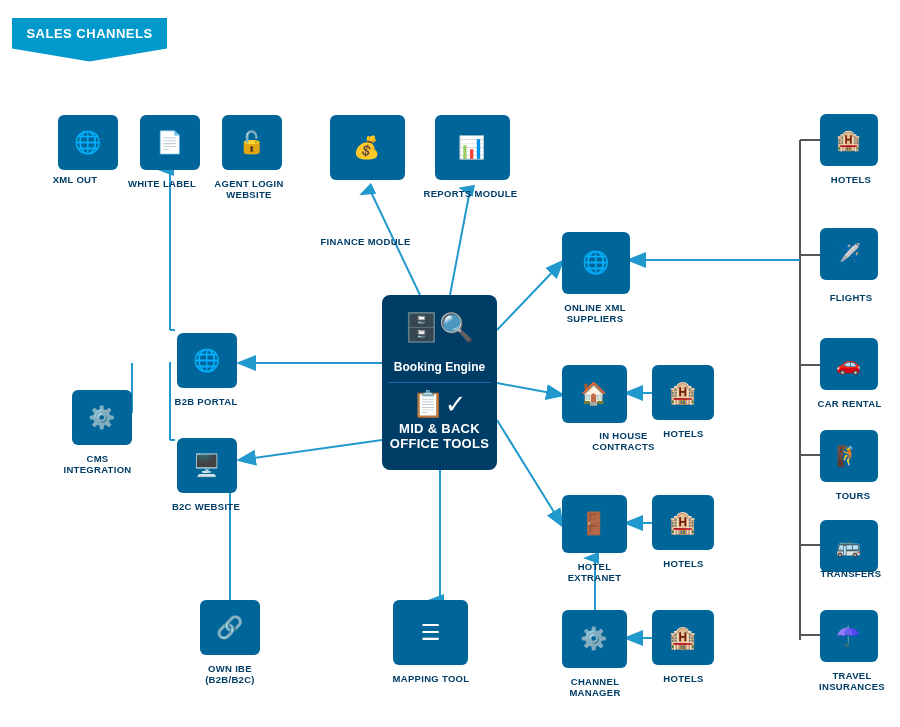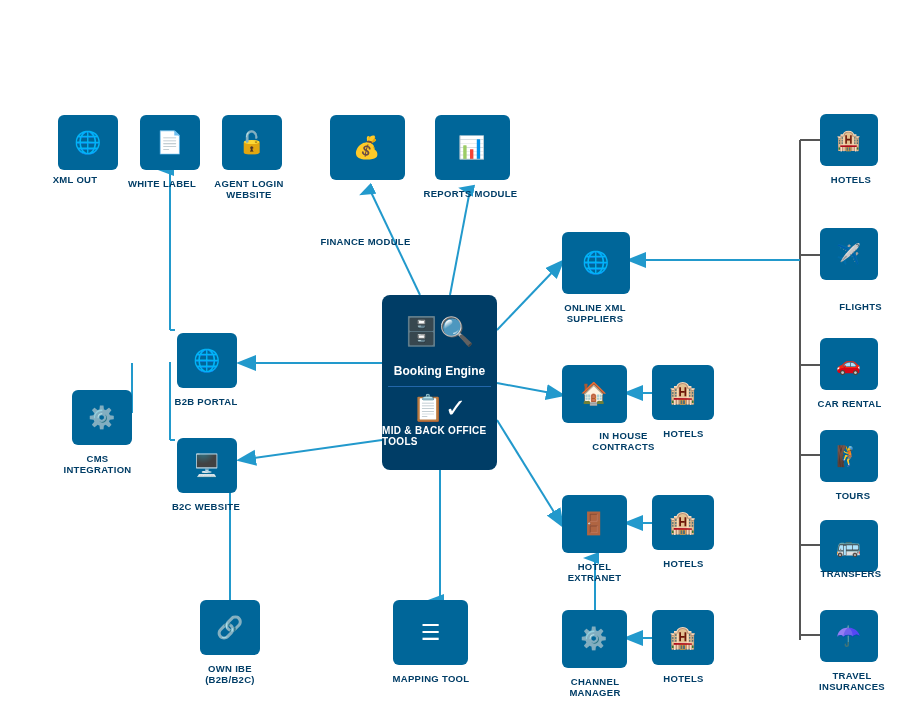--- a/index.html
+++ b/index.html
@@ -181,20 +181,21 @@
 
     <line x1="652" y1="523" x2="627" y2="523" stroke="#2299cc" stroke-width="2" marker-end="url(#arrowRL)"></line>
 
     <line x1="652" y1="638" x2="627" y2="638" stroke="#2299cc" stroke-width="2" marker-end="url(#arrowRL)"></line>
 
     <line x1="595" y1="610" x2="595" y2="558" stroke="#2299cc" stroke-width="2" marker-end="url(#arrowU)"></line>
 
     <line x1="230" y1="600" x2="230" y2="480" stroke="#2299cc" stroke-width="2" marker-end="url(#arrowU)"></line>
   </svg>
 
+  <div class="header-banner banner-sales">SALES CHANNELS</div>
 
   <div class="icon-box icon-box-sm" style="left:58px;top:115px;">
     <span class="icon-symbol">🌐</span>
   </div>
   <div class="icon-label" style="left:40px;top:174px;width:70px;">XML OUT</div>
 
   <div class="icon-box icon-box-sm" style="left:140px;top:115px;">
     <span class="icon-symbol">📄</span>
   </div>
   <div class="icon-label" style="left:122px;top:178px;width:80px;">WHITE LABEL</div>
@@ -232,21 +233,21 @@
   <div class="icon-box icon-box-sm" style="left:435px;top:115px;width:75px;height:65px;">
     <span class="icon-symbol">📊</span>
   </div>
   <div class="icon-label" style="left:418px;top:188px;width:105px;">REPORTS MODULE</div>
 
   <div class="booking-engine-box">
     <div style="font-size:28px;line-height:1;">🗄️🔍</div>
     <div class="be-title">Booking Engine</div>
     <div style="border-top:1px solid #2266aa;width:90%;margin:8px 0;"></div>
     <div style="font-size:26px;line-height:1;">📋✓</div>
-    <div style="font-size:10px;font-weight:800;text-align:left;margin-top:4px;letter-spacing:0.3px;">MID &amp; BACK OFFICE TOOLS</div>
+    <div style="font-size:13px;font-weight:800;text-align:center;margin-top:4px;letter-spacing:0.3px;">MID &amp; BACK OFFICE TOOLS</div>
   </div>
 
   <div class="icon-box icon-box-sm" style="left:393px;top:600px;width:75px;height:65px;">
     <span class="icon-symbol">☰</span>
   </div>
   <div class="icon-label" style="left:376px;top:673px;width:110px;">MAPPING TOOL</div>
 
   <div class="icon-box icon-box-sm" style="left:562px;top:232px;width:68px;height:62px;">
     <span class="icon-symbol">🌐</span>
   </div>
@@ -283,21 +284,21 @@
   <div class="icon-label" style="left:651px;top:673px;width:65px;">HOTELS</div>
 
   <div class="supplier-icon" style="left:820px;top:114px;">
     <span>🏨</span>
   </div>
   <div class="icon-label" style="left:820px;top:174px;width:62px;">HOTELS</div>
 
   <div class="supplier-icon" style="left:820px;top:228px;">
     <span>✈️</span>
   </div>
-  <div class="icon-label" style="left:820px;top:301px;width:62px;text-align:right;">FLIGHTS</div>
+  <div class="icon-label" style="left:820px;top:292px;width:62px;">FLIGHTS</div>
 
   <div class="supplier-icon" style="left:820px;top:338px;">
     <span>🚗</span>
   </div>
   <div class="icon-label" style="left:812px;top:398px;width:75px;">CAR RENTAL</div>
 
   <div class="supplier-icon" style="left:820px;top:430px;">
     <span>🧗</span>
   </div>
   <div class="icon-label" style="left:822px;top:490px;width:62px;">TOURS</div>

